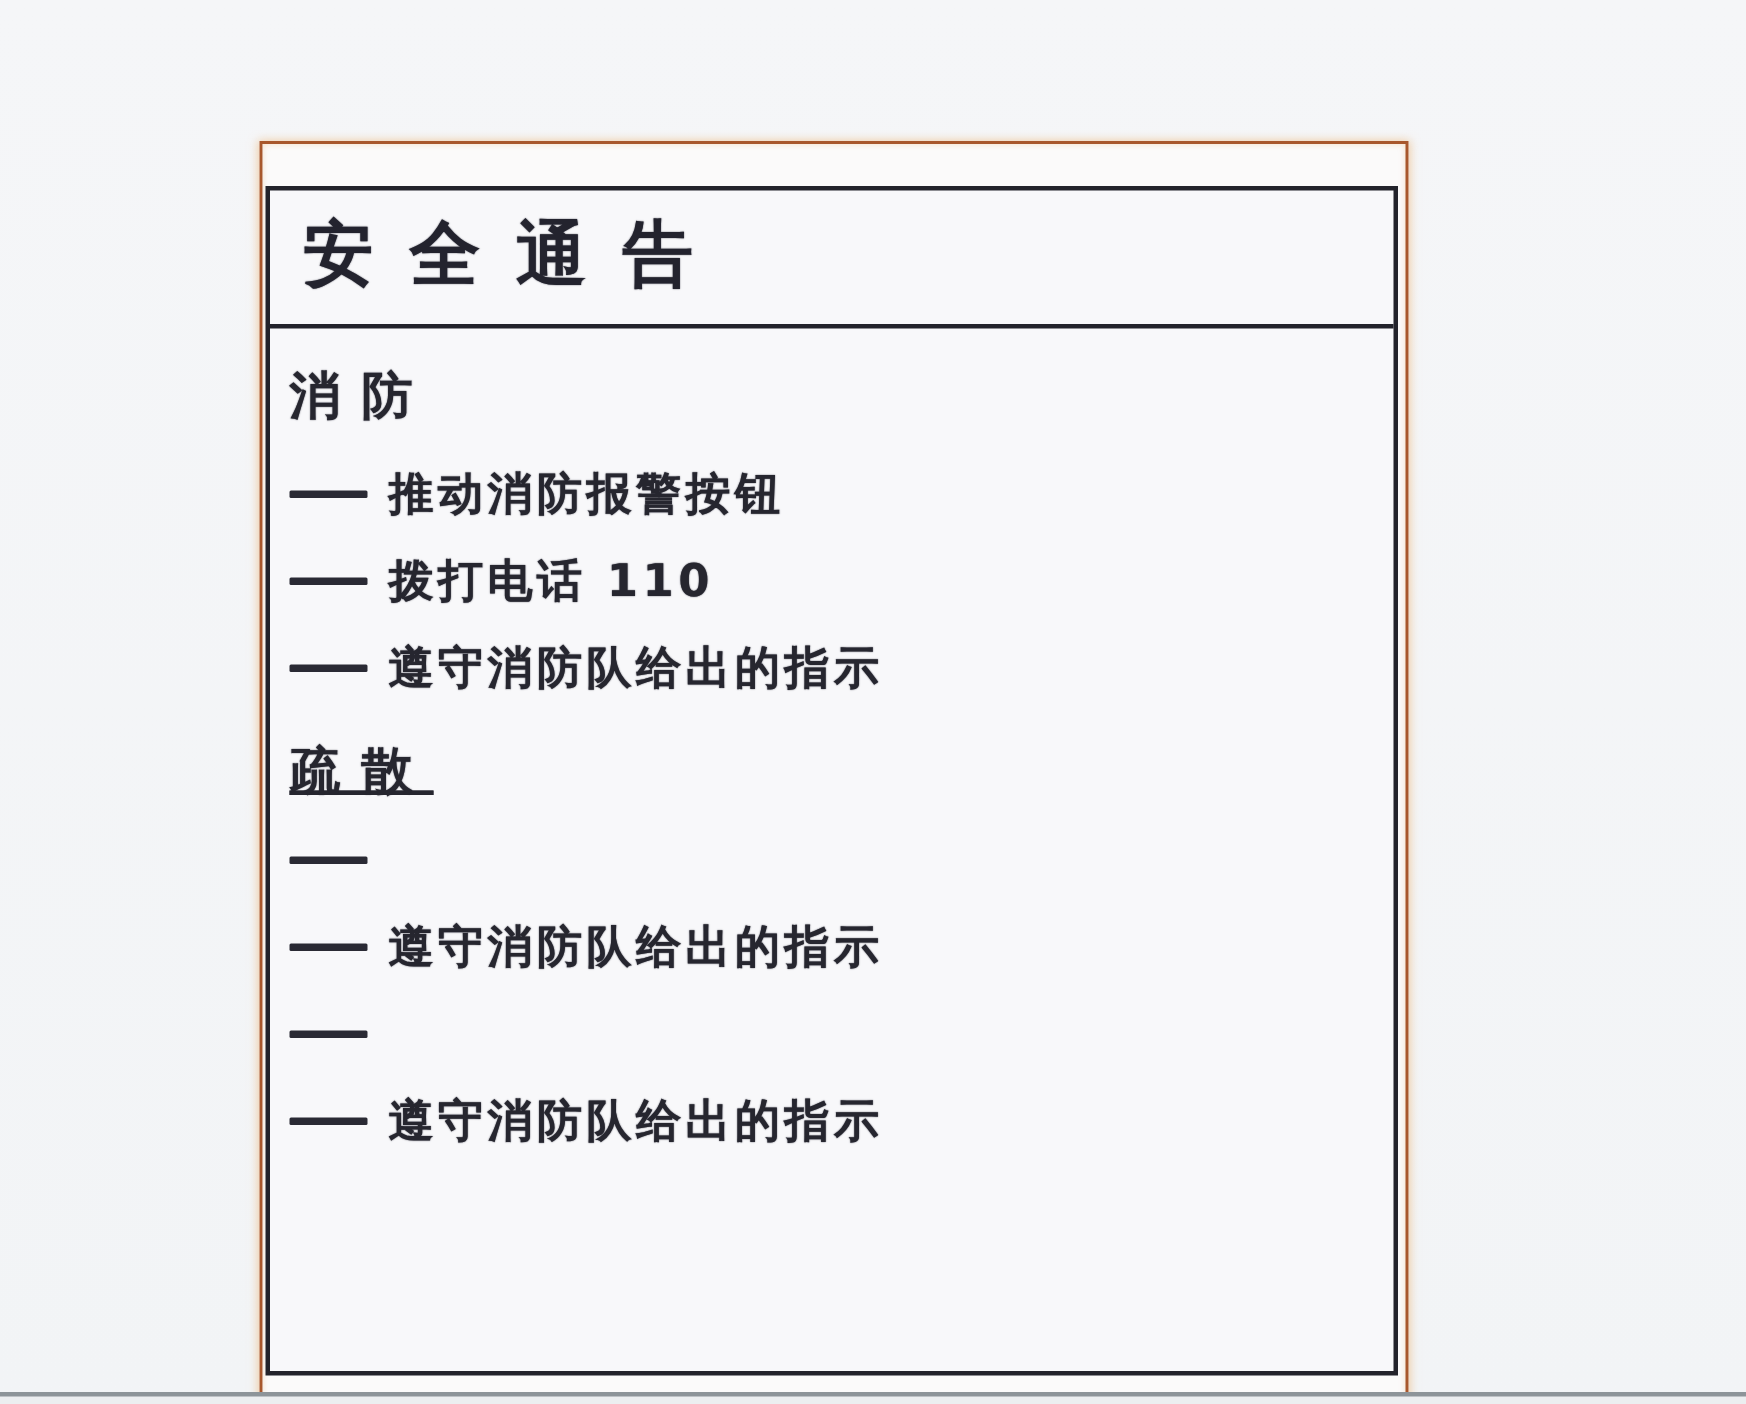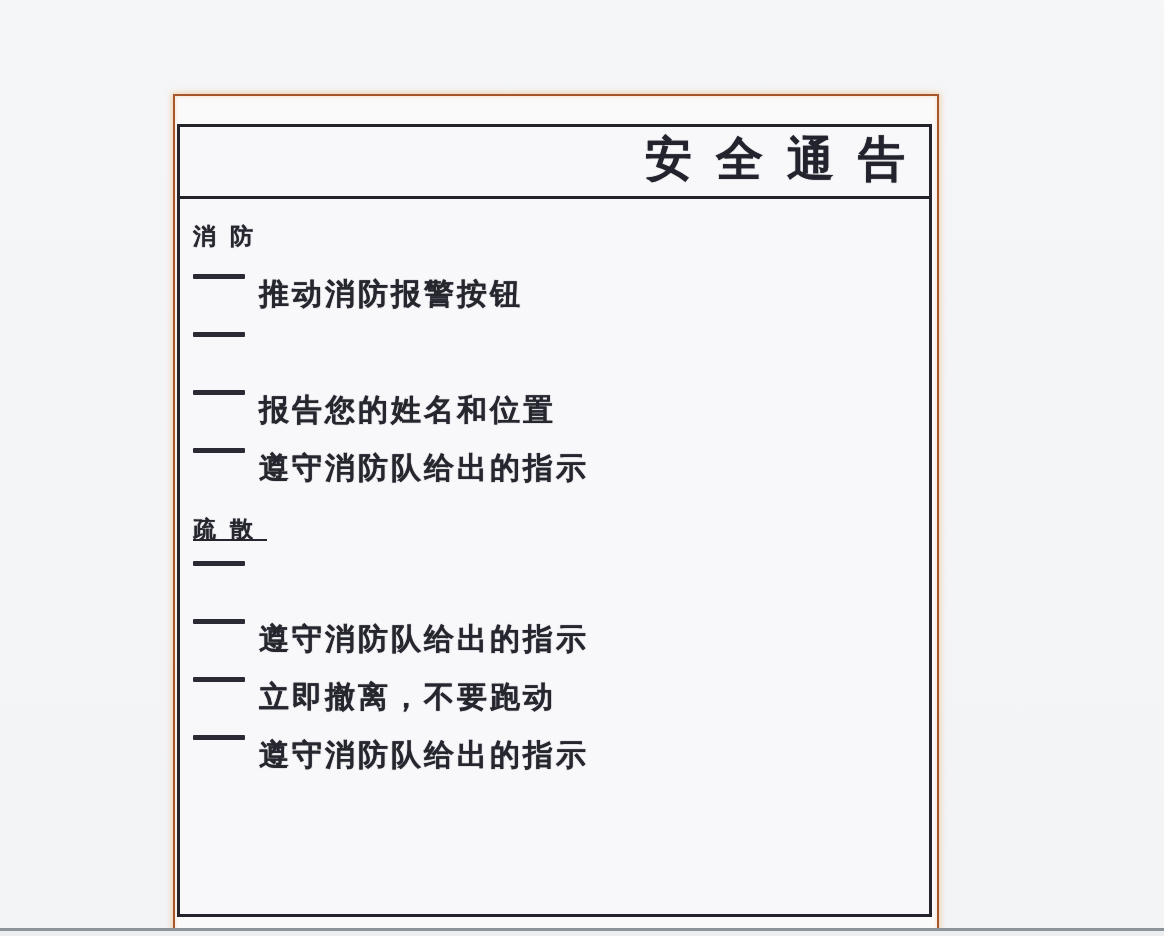--- a/index.html
+++ b/index.html
@@ -29,51 +29,50 @@
   
   .notice-box {
     position: absolute;
     left: 2px; top: 28px;
     width: 755px; height: 793px;
     border: 3px solid #23232b;
     box-sizing: border-box;
     background: #f8f8fa;
   }
   .title-bar {
-    height: 72px;
+    height: 92px;
     border-bottom: 3px solid #23232b;
     display: flex; align-items: center;
     padding-left: 22px;
     box-sizing: border-box;
-    justify-content: flex-end;
   }
   .title {
     font-size: 47px;
     font-weight: bold;
     color: #23232e;
     letter-spacing: 24px;
     transform: translateY(-2px);
     text-shadow: 0 0 1px #3a3a46;
   }
   .content {
     padding: 20px 14px 0 13px;
     color: #23232e;
   }
   .section-heading {
-    font-size: 23px;
+    font-size: 34px;
     font-weight: bold;
     letter-spacing: 14px;
     color: #26262f;
     text-shadow: 0 0 1px #3a3a46;
   }
   .section-fire .section-heading { margin: 2px 0 22px 0; }
   .section-evac .section-heading { margin: 26px 0 16px 0; text-decoration: underline; }
   .item {
     display: flex;
-    align-items: flex-start;
+    align-items: center;
     margin-bottom: 18px;
     height: 40px;
   }
   .dash {
     flex: 0 0 auto;
     width: 52px; height: 5px;
     background: #2a2a34;
     margin-right: 14px;
     border-radius: 1px;
   }
@@ -110,44 +109,40 @@
 
         <div class="section section-fire">
           <div class="section-heading">消防</div>
 
           <div class="item">
             <span class="dash"></span>
             <span class="item-text">推动消防报警按钮</span>
           </div>
           <div class="item">
             <span class="dash"></span>
-          </div>
-          <div class="item">
-            <span class="dash"></span>
-            <span class="item-text">报告您的姓名和位置</span>
+            <span class="item-text">拨打电话 110</span>
           </div>
           <div class="item">
             <span class="dash"></span>
             <span class="item-text">遵守消防队给出的指示</span>
           </div>
         </div>
 
         <div class="section section-evac">
           <div class="section-heading">疏散</div>
 
           <div class="item">
             <span class="dash"></span>
           </div>
           <div class="item">
             <span class="dash"></span>
             <span class="item-text">遵守消防队给出的指示</span>
           </div>
           <div class="item">
             <span class="dash"></span>
-            <span class="item-text">立即撤离，不要跑动</span>
           </div>
           <div class="item">
             <span class="dash"></span>
             <span class="item-text">遵守消防队给出的指示</span>
           </div>
         </div>
 
       </div>
     </div>
   </div>

